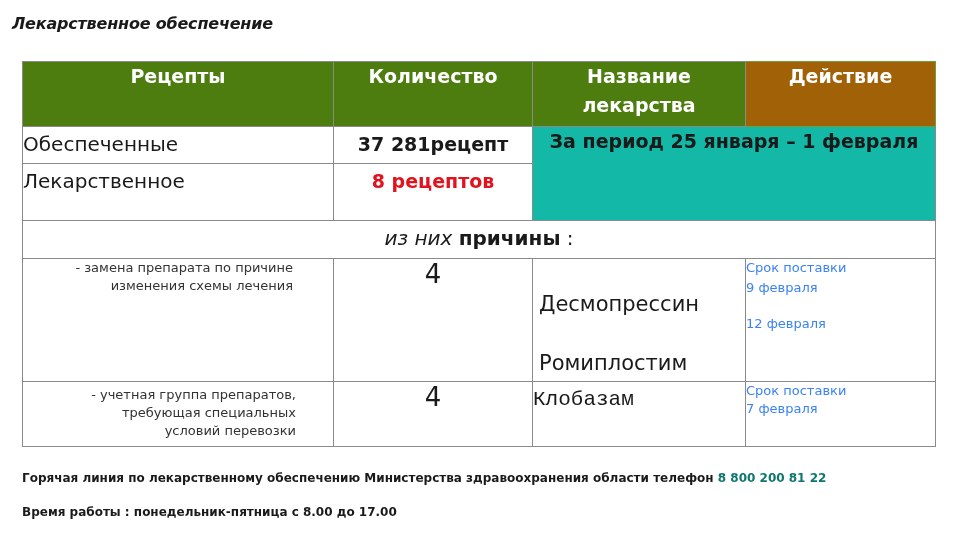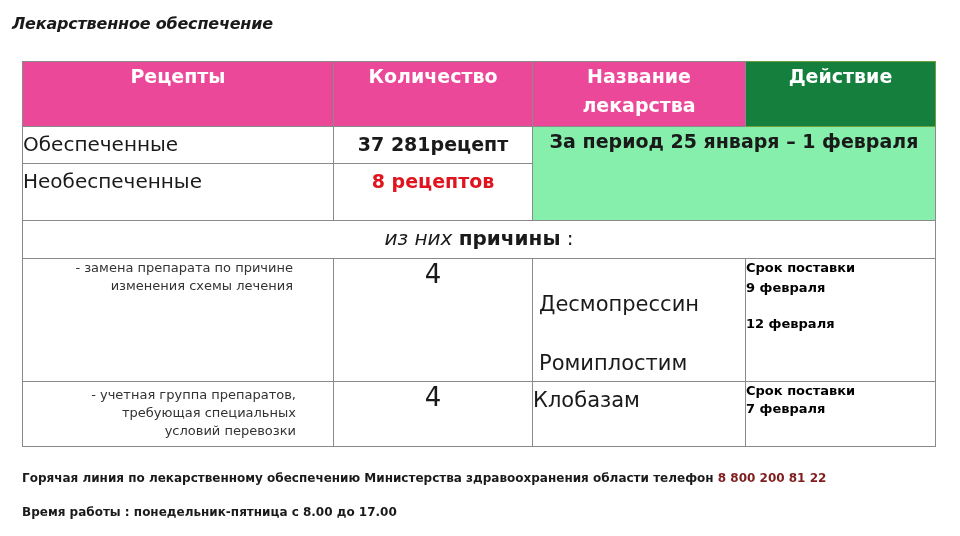--- a/index.html
+++ b/index.html
@@ -8,39 +8,39 @@
     font-family: "DejaVu Sans", sans-serif; color: #1a1a1a;
   }
   .title {
     position: absolute; left: 12px; top: 14px; font-size: 16px; font-weight: bold; letter-spacing: -0.2px; font-style: italic;
   }
   table.grid {
     position: absolute; left: 22px; top: 61px; width: 913px; border-collapse: collapse; table-layout: fixed;
   }
   table.grid td, table.grid th { border: 1px solid #8a8a8a; padding: 0; vertical-align: top; }
   th.hdr {
-    background: #ec4899; color: #ffffff; font-weight: bold; font-size: 19px; text-align: center;
+    background: #4d7c0f; color: #ffffff; font-weight: bold; font-size: 19px; text-align: center;
     height: 64px; padding-top: 6px; line-height: 29px; border-color: #2b5e8f;
   }
-  th.hdr.green { background: #15803d; border-color: #6e9f3a; }
+  th.hdr.green { background: #a16207; border-color: #6e9f3a; }
   td.label { font-size: 20px; padding-left: 7px; line-height: 34px; }
   td.count { text-align: center; font-weight: bold; font-size: 19px; line-height: 34px; margin-top: 32px; }
   td.count.red { color: #e0141e; }
   td.period {
-    background: #86efac; text-align: center; font-weight: bold; font-size: 19px; vertical-align: middle; line-height: 29px;
+    background: #14b8a6; text-align: center; font-weight: bold; font-size: 19px; vertical-align: middle; line-height: 29px;
   }
   td.reasons-head { font-size: 20px; padding-left: 7px; line-height: 34px; text-align: center; }
   td.reasons-head i { font-style: italic; font-weight: normal; }
   td.reason { font-size: 13px; text-align: right; color: #333; line-height: 18px; padding-top: 4px; }
   td.qty { text-align: center; font-size: 26px; padding-top: 6px; }
   td.drug { font-size: 21px; padding-left: 6px; position: relative; }
-  td.action { font-size: 13px; padding-left: 6px; color: #000000; line-height: 18px; padding-top: 4px; font-weight: bold; }
+  td.action { font-size: 13px; padding-left: 6px; color: #3b82f6; line-height: 18px; padding-top: 4px; }
   .drug-line { position: absolute; left: 6px; }
   .footer { position: absolute; left: 22px; font-size: 12px; font-weight: bold; color: #1a1a1a; }
-  .footer .phone { color: #7f1d1d; }
+  .footer .phone { color: #0f766e; }
 </style>
 </head>
 <body>
 
 <div class="title">Лекарственное обеспечение</div>
 
 <table class="grid">
   <colgroup>
     <col style="width:311px">
       <col style="width:199px">
@@ -53,21 +53,21 @@
     <th class="hdr">Количество</th>
     <th class="hdr">Название лекарства</th>
     <th class="hdr green">Действие</th>
   </tr>
   <tr style="height:37px">
     <td class="label">Обеспеченные</td>
     <td class="count">37 281рецепт</td>
     <td class="period" colspan="2" rowspan="2">За период 25 января – 1 февраля</td>
   </tr>
   <tr style="height:57px">
-    <td class="label">Необеспеченные</td>
+    <td class="label">Лекарственное</td>
     <td class="count red">8 рецептов</td>
   </tr>
   <tr style="height:38px">
     <td class="reasons-head" colspan="4">
       <i>из них</i>
       <b>причины</b><span> :</span>
     </td>
   </tr>
   <tr style="height:123px">
     <td class="reason" style="padding-left:40px;padding-right:40px;">- замена препарата по причине изменения схемы лечения</td>
@@ -78,21 +78,21 @@
     </td>
     <td class="action">
       <div>Срок поставки</div>
       <div style="margin-top:2px">9 февраля</div>
       <div style="margin-top:18px">12 февраля</div>
     </td>
   </tr>
   <tr style="height:65px">
     <td class="reason" style="padding-left:55px;padding-right:37px;padding-top:4px;">- учетная группа препаратов, требующая специальных условий перевозки</td>
     <td class="qty">4</td>
-    <td class="drug" style="padding-top:6px;">
+    <td class="drug" style="padding-top:6px;font-family:Liberation Mono, monospace;">
       <span>Клобазам</span>
     </td>
     <td class="action">
       <div>Срок поставки</div>
       <div>7 февраля</div>
     </td>
   </tr>
 </tbody>
   </table>
 

